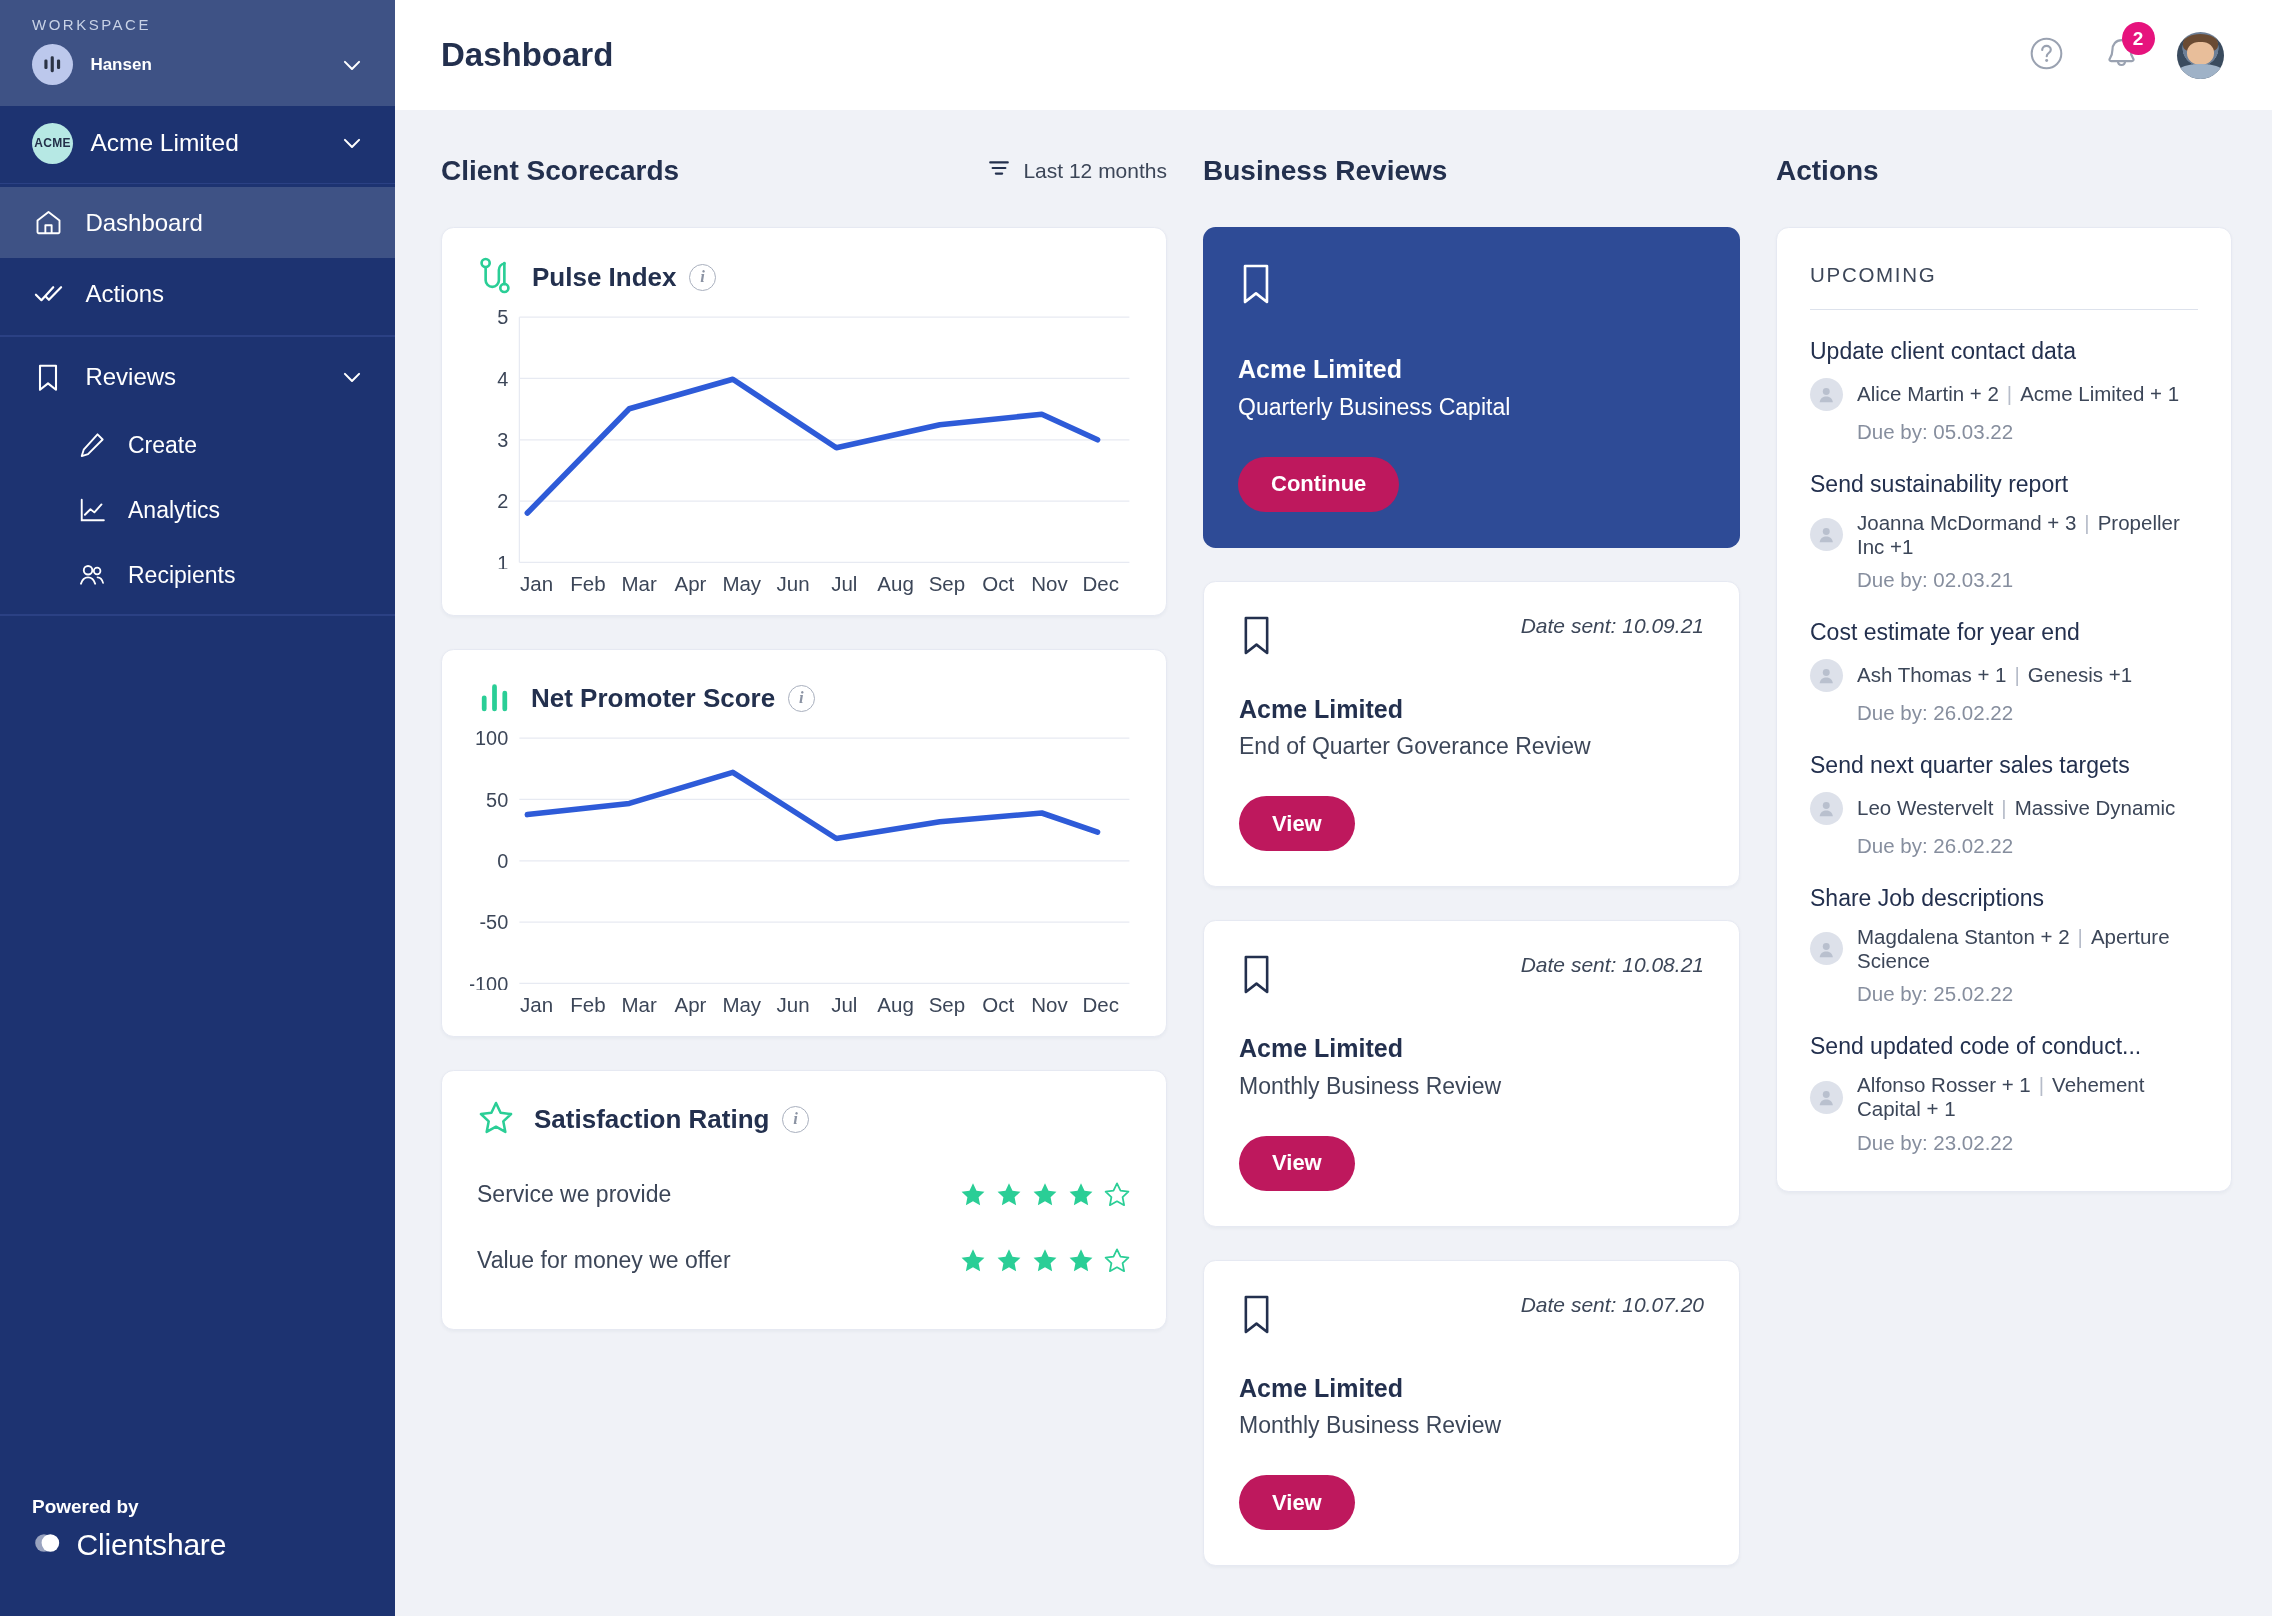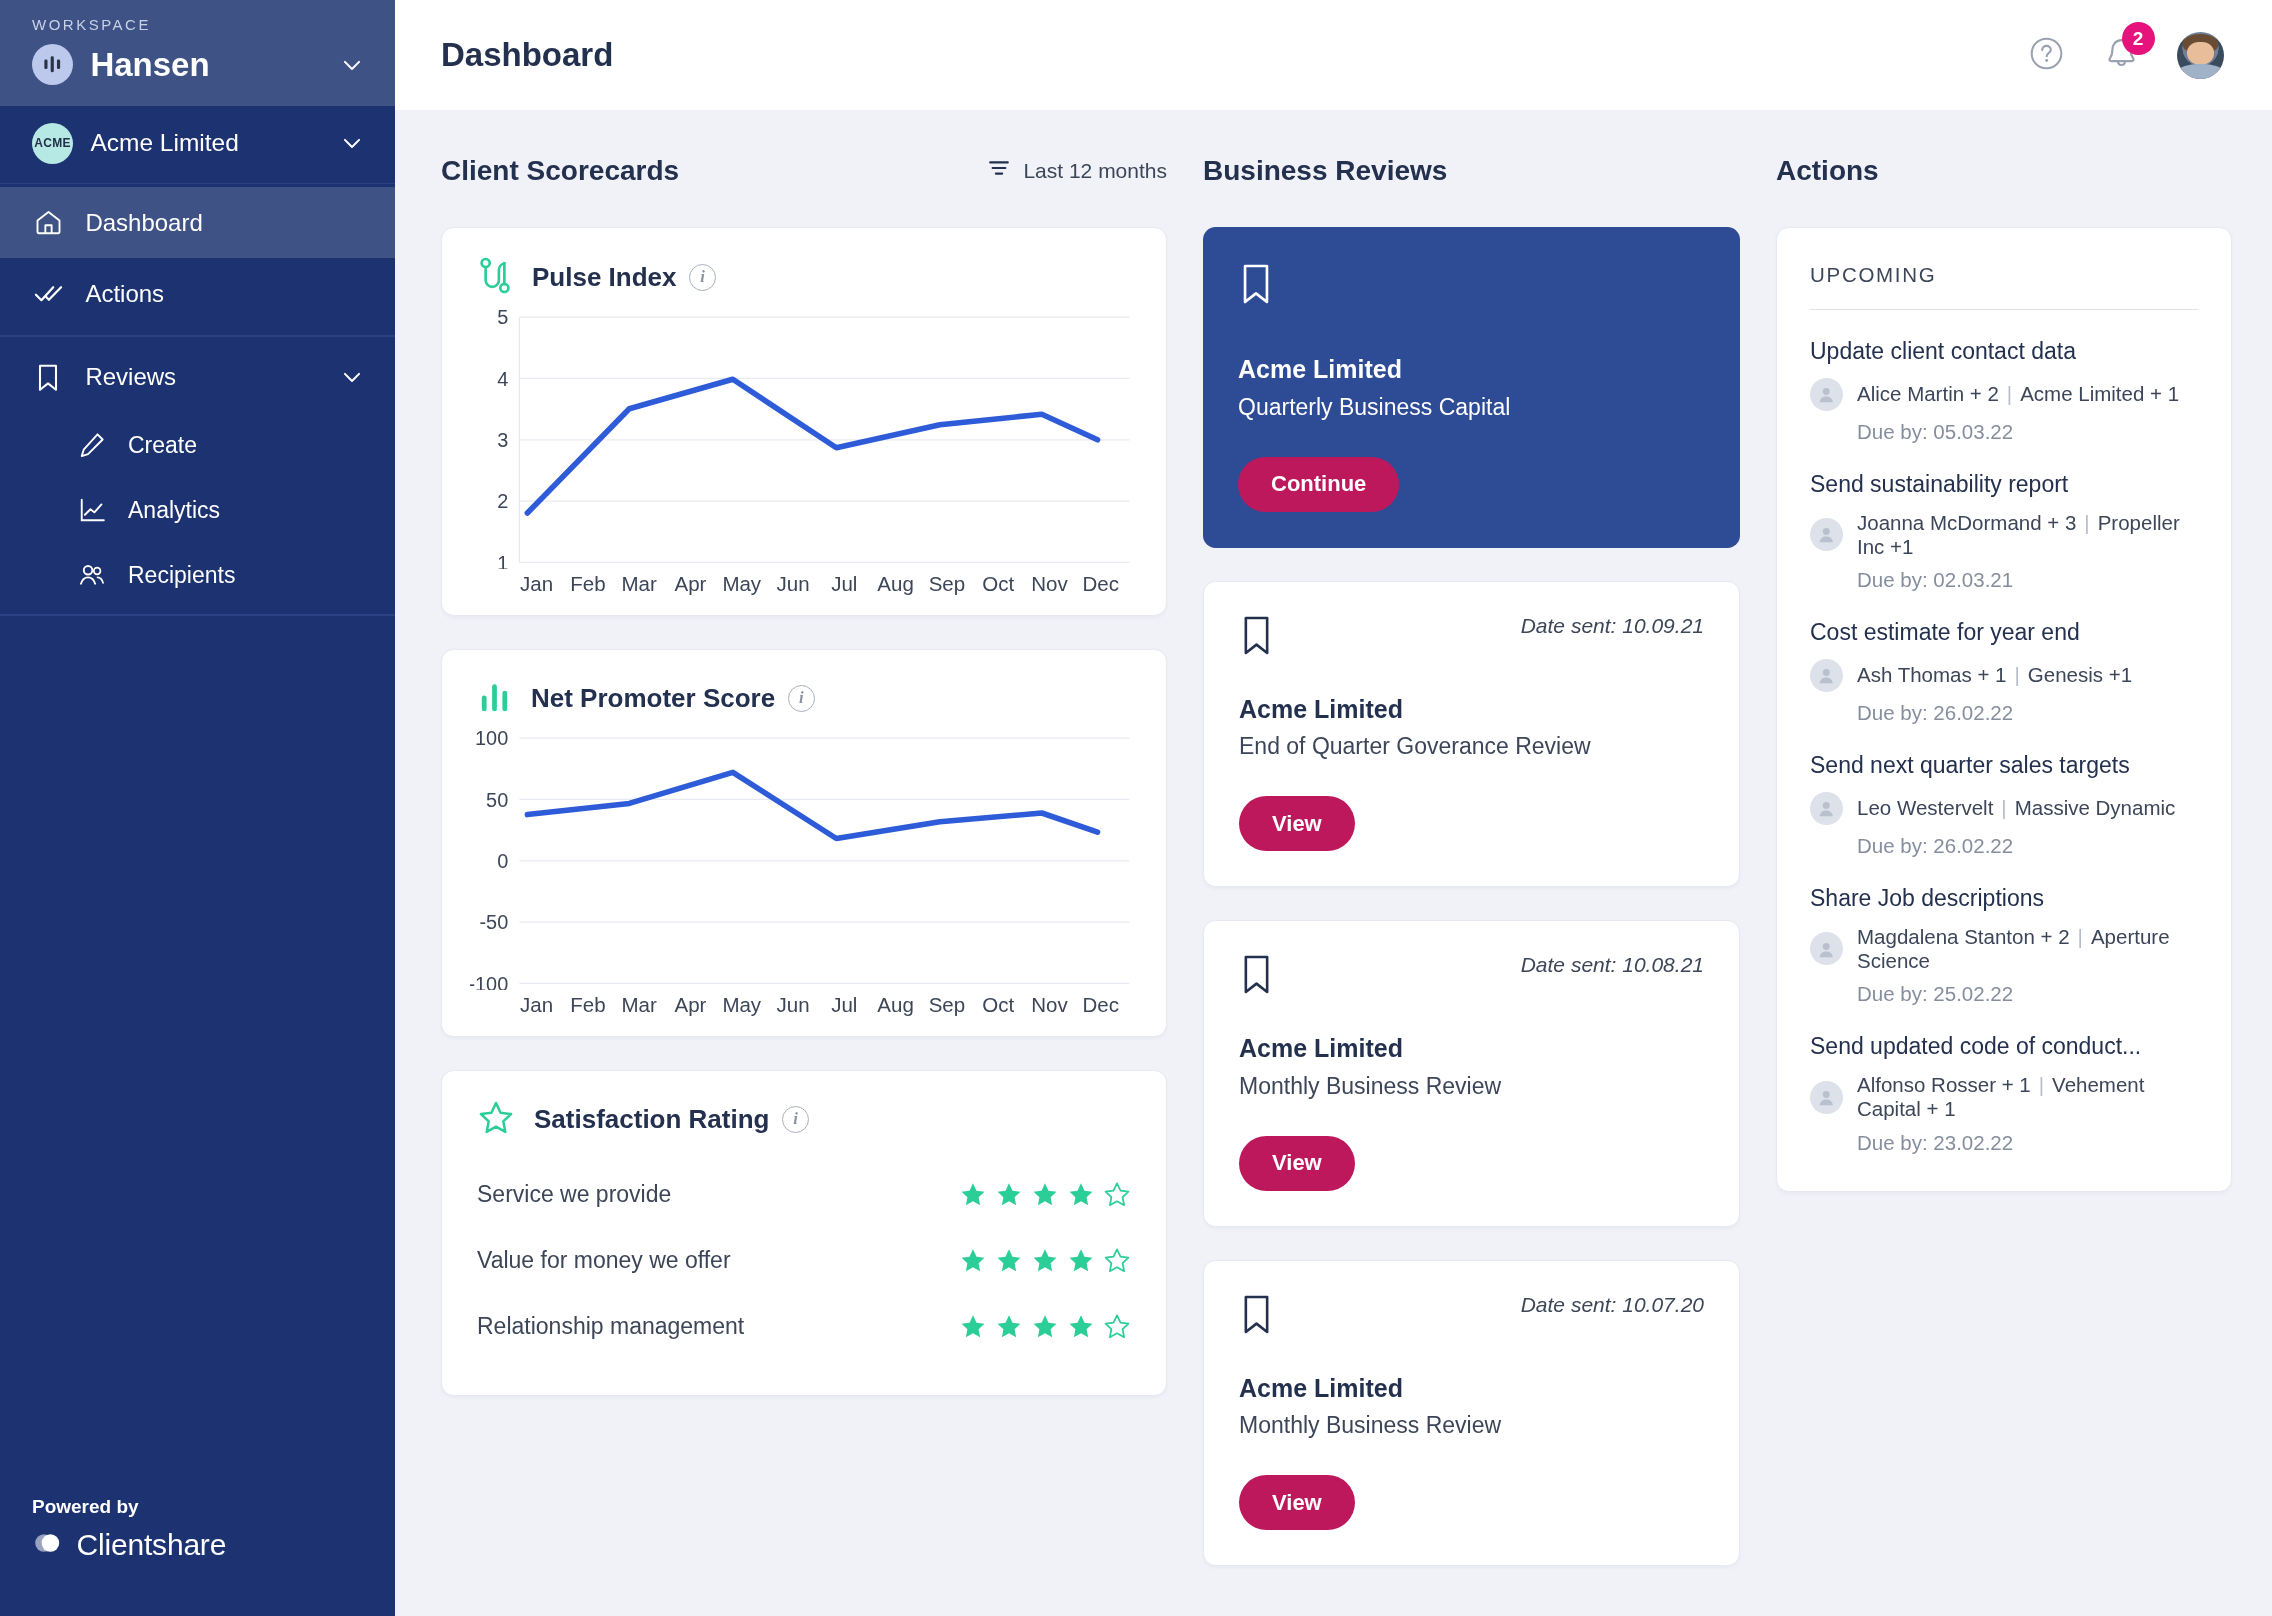--- a/index.html
+++ b/index.html
@@ -22,21 +22,21 @@
     font-size: 15px; letter-spacing: 2.5px; color: #C8D2E6;
     font-weight: 400; margin-bottom: 11px;
   }
   .ws-row { display: flex; align-items: center; }
   .ws-avatar {
     width: 41px; height: 41px; border-radius: 50%;
     background: #BCC8EC; flex: 0 0 41px;
     display: flex; align-items: center; justify-content: center;
   }
   .ws-name {
-    margin-left: 17.4px; color: #fff; font-size: 33px; font-weight: 700;
+    margin-left: 17.4px; color: #fff; font-size: 17px; font-weight: 700;
     flex: 1;
   }
   .chev { width: 22px; height: 22px; flex: 0 0 22px; }
   .chev svg { display: block; }
 
   .client-block {
     background: #1D3371; padding: 17.4px 32px 19px 32px;
     border-bottom: 1.6px solid #2B4184; display: flex; align-items: center;
   }
   .client-avatar {
@@ -501,40 +501,20 @@
                   </svg>
                 <svg width="28" height="28" viewBox="0 0 24 24">
                     <path d="M12 2l3 6.3 6.8.9-5 4.7 1.3 6.8L12 17.4 5.9 20.7 7.2 13.9l-5-4.7L9 8.3z" fill="#2ACE96"></path>
                   </svg>
                 <svg width="28" height="28" viewBox="0 0 24 24">
                     <path d="M12 2l3 6.3 6.8.9-5 4.7 1.3 6.8L12 17.4 5.9 20.7 7.2 13.9l-5-4.7L9 8.3z" fill="none" stroke="#2ACE96" stroke-width="1.5" stroke-linejoin="round"></path>
                   </svg>
               </span>
             </div>
 
-            <div class="sat-row">
-              <span class="sat-label">Relationship management</span>
-              <span class="stars">
-                <svg width="28" height="28" viewBox="0 0 24 24">
-                    <path d="M12 2l3 6.3 6.8.9-5 4.7 1.3 6.8L12 17.4 5.9 20.7 7.2 13.9l-5-4.7L9 8.3z" fill="#2ACE96"></path>
-                  </svg>
-                <svg width="28" height="28" viewBox="0 0 24 24">
-                    <path d="M12 2l3 6.3 6.8.9-5 4.7 1.3 6.8L12 17.4 5.9 20.7 7.2 13.9l-5-4.7L9 8.3z" fill="#2ACE96"></path>
-                  </svg>
-                <svg width="28" height="28" viewBox="0 0 24 24">
-                    <path d="M12 2l3 6.3 6.8.9-5 4.7 1.3 6.8L12 17.4 5.9 20.7 7.2 13.9l-5-4.7L9 8.3z" fill="#2ACE96"></path>
-                  </svg>
-                <svg width="28" height="28" viewBox="0 0 24 24">
-                    <path d="M12 2l3 6.3 6.8.9-5 4.7 1.3 6.8L12 17.4 5.9 20.7 7.2 13.9l-5-4.7L9 8.3z" fill="#2ACE96"></path>
-                  </svg>
-                <svg width="28" height="28" viewBox="0 0 24 24">
-                    <path d="M12 2l3 6.3 6.8.9-5 4.7 1.3 6.8L12 17.4 5.9 20.7 7.2 13.9l-5-4.7L9 8.3z" fill="none" stroke="#2ACE96" stroke-width="1.5" stroke-linejoin="round"></path>
-                  </svg>
-              </span>
-            </div>
 
           </div>
         </div>
       </section>
 
       <section class="col-reviews">
         <div class="col-head">
           <div class="col-title">Business Reviews</div>
         </div>
 

